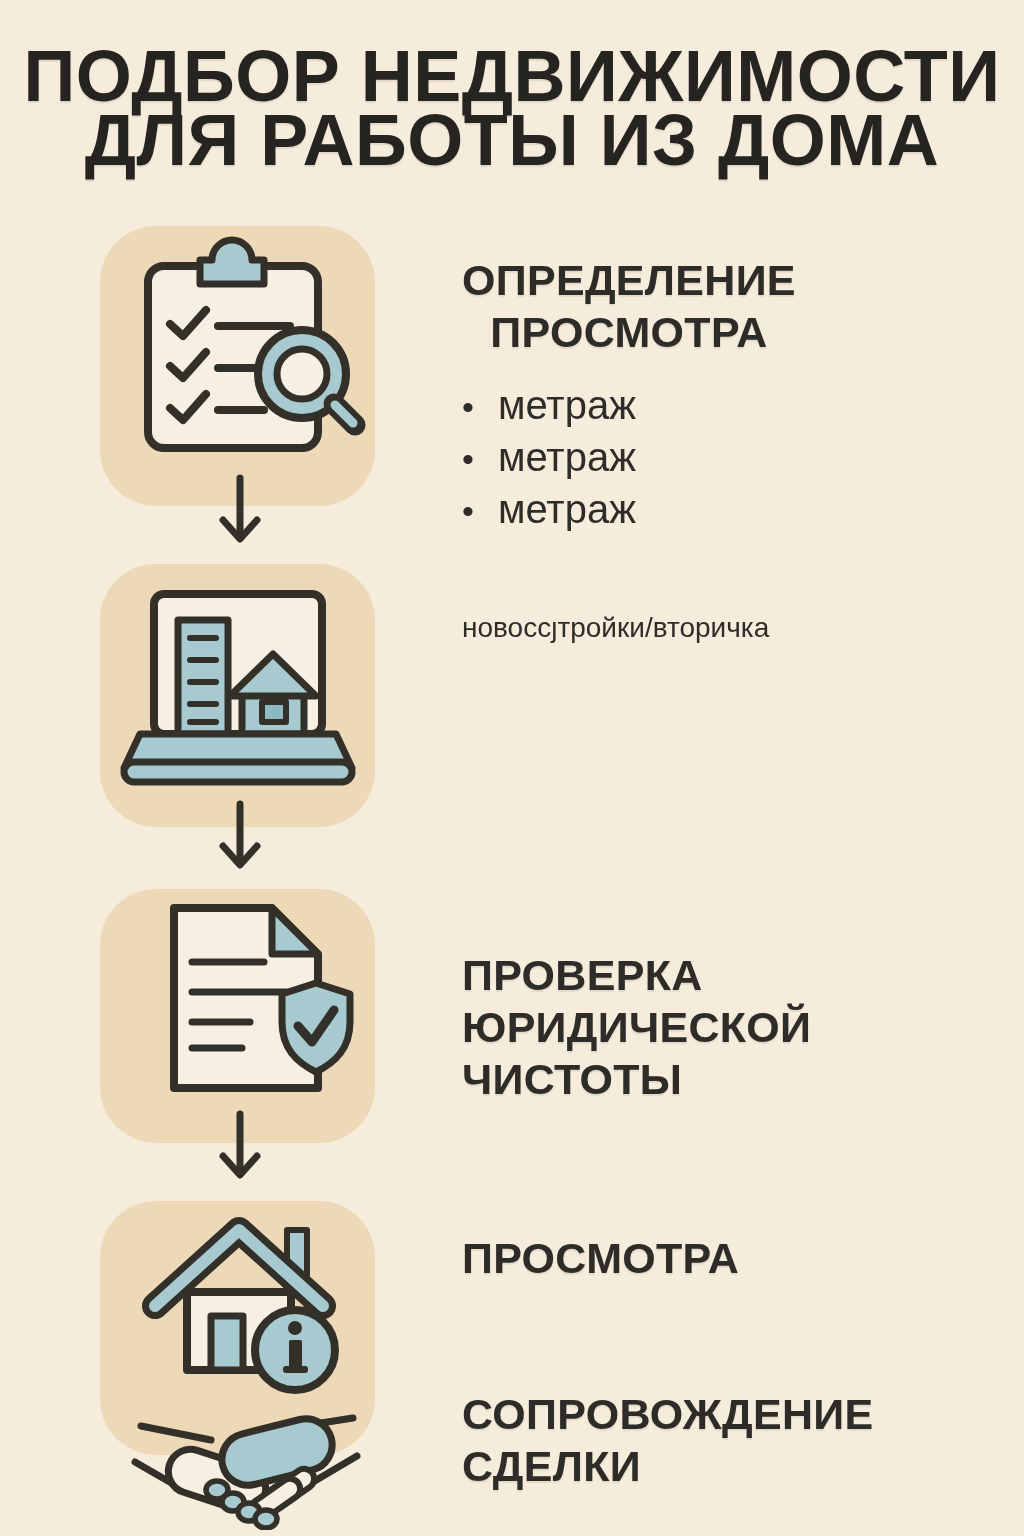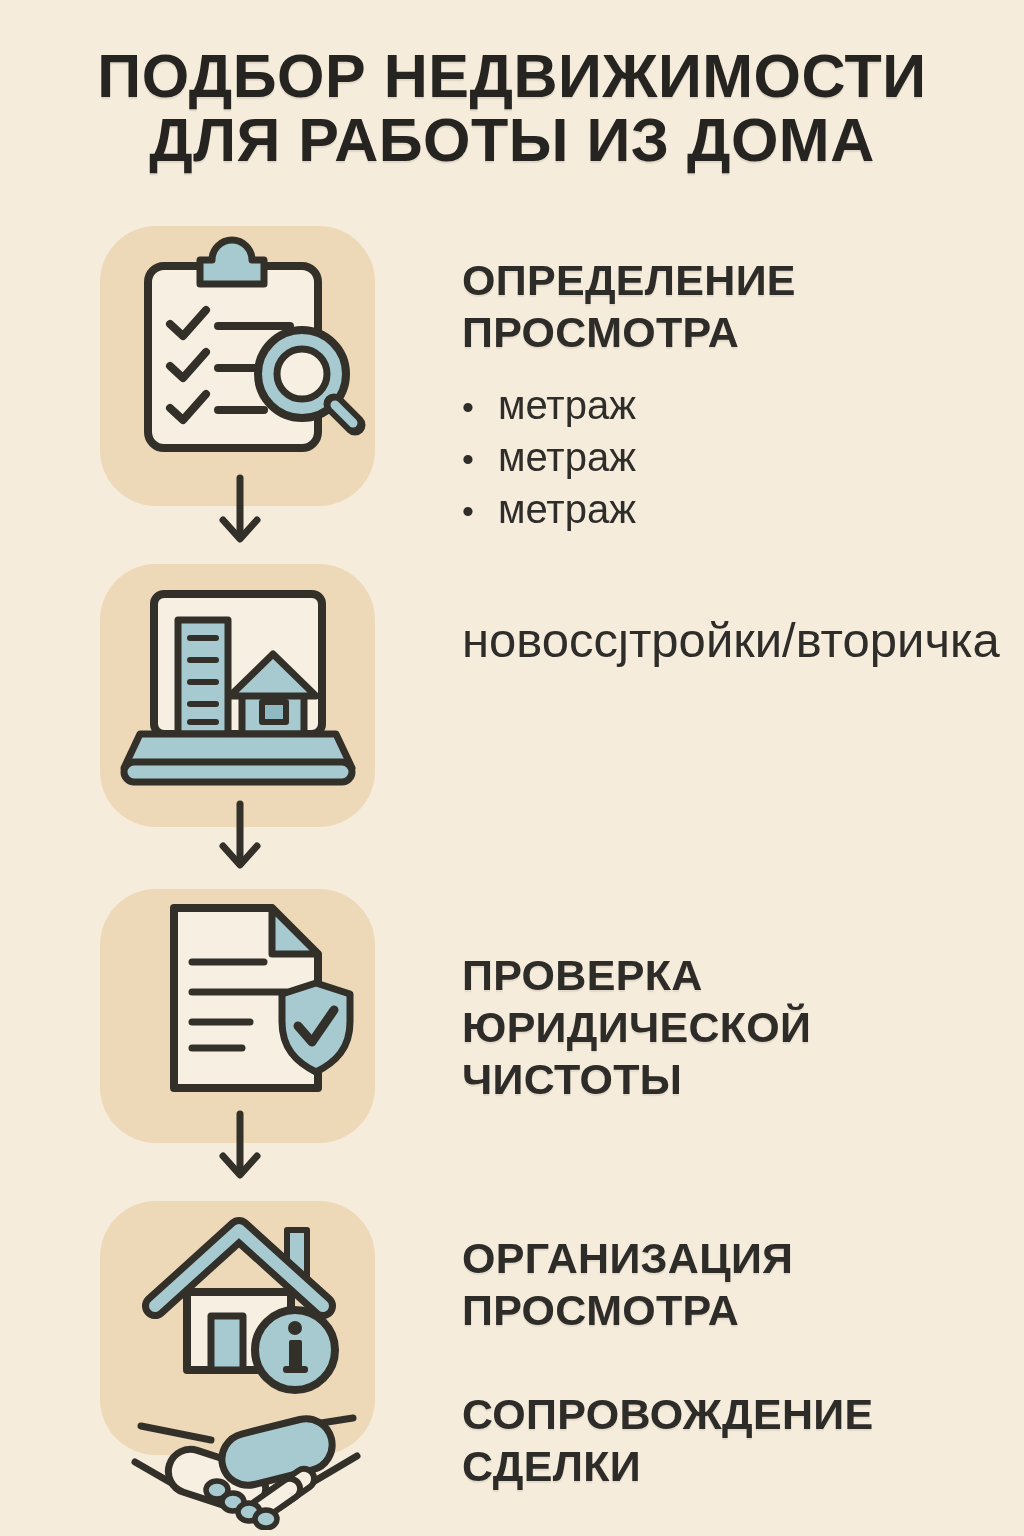--- a/index.html
+++ b/index.html
@@ -14,51 +14,51 @@
   }
   html,body{margin:0;padding:0;background:var(--background);}
   .page{
     position:relative;width:1024px;height:1536px;overflow:hidden;
     background:var(--background);
     font-family:"Liberation Sans","DejaVu Sans",sans-serif;
     color:var(--text);
   }
   .title{
     position:absolute;top:44px;left:0;width:1024px;
-    text-align:center;font-weight:700;font-size:61px;line-height:64px;
+    text-align:center;font-weight:700;font-size:72px;line-height:64px;
     letter-spacing:0.5px;color:#262420;
     text-shadow:0 2px 1px rgba(80,60,30,0.12);
   }
   .card{
     position:absolute;left:100px;width:275px;background:var(--card);
     border-radius:56px;
   }
   .card1{top:226px;height:280px;}
   .card2{top:564px;height:263px;}
   .card3{top:889px;height:254px;}
   .card4{top:1201px;height:254px;}
   .icon{position:absolute;}
   .ic1{left:122px;top:234px;}
   .ic2{left:118px;top:584px;}
   .ic3{left:142px;top:896px;}
   .ic4{left:137px;top:1210px;}
   .ic5{left:125px;top:1396px;}
   .arrow{position:absolute;left:217px;width:46px;height:82px;}
   .arr1{top:474px;} .arr2{top:800px;} .arr3{top:1110px;}
   .stext{position:absolute;left:462px;}
-  .t1{top:254px;} .t2{top:588px;} .t3{top:916px;margin-top:33px;} .t4{top:1232px;} .t5{top:1388px;}
+  .t1{top:254px;text-align:center;} .t2{top:588px;} .t3{top:916px;margin-top:33px;} .t4{top:1232px;} .t5{top:1388px;}
   .step-title{
     margin:0;font-size:43px;line-height:52px;font-weight:700;
     letter-spacing:0.3px;color:var(--text);
     text-shadow:0 2px 1px rgba(80,60,30,0.10);
   }
   .bullets{margin-top:22px;font-size:40px;line-height:50px;color:#2f2d2a;}
   .bullet-row{display:flex;align-items:baseline;}
   .dot{font-size:34px;margin-right:24px;}
-  .subtitle{margin-top:28px;font-size:49px;line-height:48px;font-weight:400;color:#2f2d2a;}
+  .subtitle{margin-top:16px;font-size:28px;line-height:48px;font-weight:400;color:#2f2d2a;}
   
   .f-cream{fill:var(--icon-fill);} .f-teal{fill:var(--teal);}
   .f-tealdark{fill:var(--teal-dark);} .f-dark{fill:var(--outline);} .f-none{fill:none;}
   .s{stroke:var(--outline);stroke-linecap:round;stroke-linejoin:round;}
   .steal{stroke:var(--teal);stroke-linecap:round;stroke-linejoin:round;}
 </style>
 </head>
 <body>
 
 <div class="page">
@@ -190,21 +190,20 @@
   <div class="stext t3">
     <h2 class="step-title">
       <div>ПРОВЕРКА</div>
       <div>ЮРИДИЧЕСКОЙ</div>
       <div>ЧИСТОТЫ</div>
     </h2>
   </div>
 
   <div class="stext t4">
     <h2 class="step-title">
-      <div>ОРГАНИЗАЦИЯ</div>
       <div>ПРОСМОТРА</div>
     </h2>
   </div>
 
   <div class="stext t5">
     <h2 class="step-title">
       <div>СОПРОВОЖДЕНИЕ</div>
       <div>СДЕЛКИ</div>
     </h2>
   </div>

